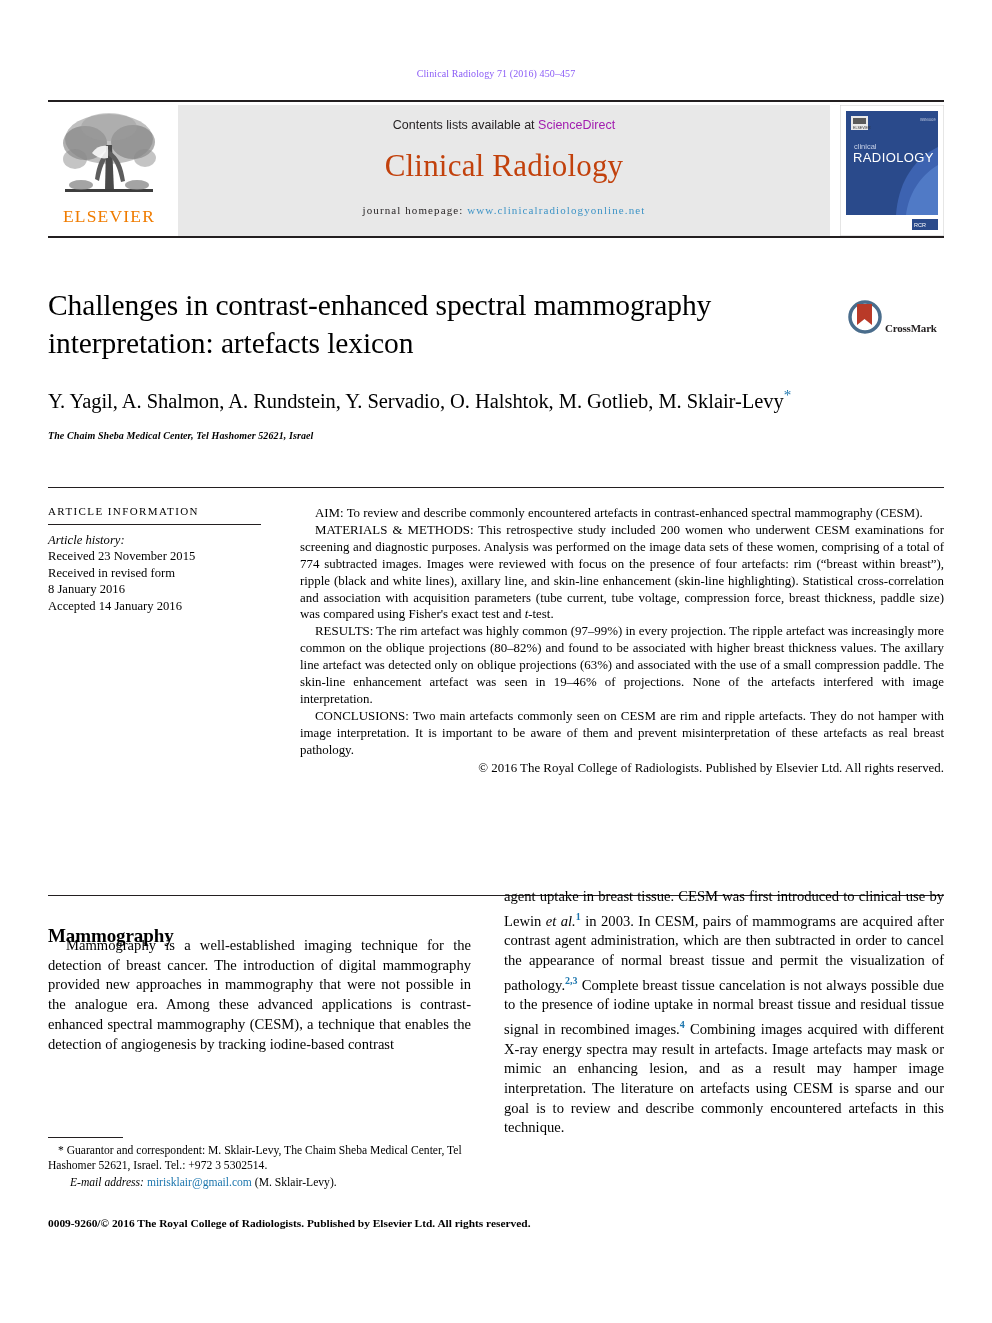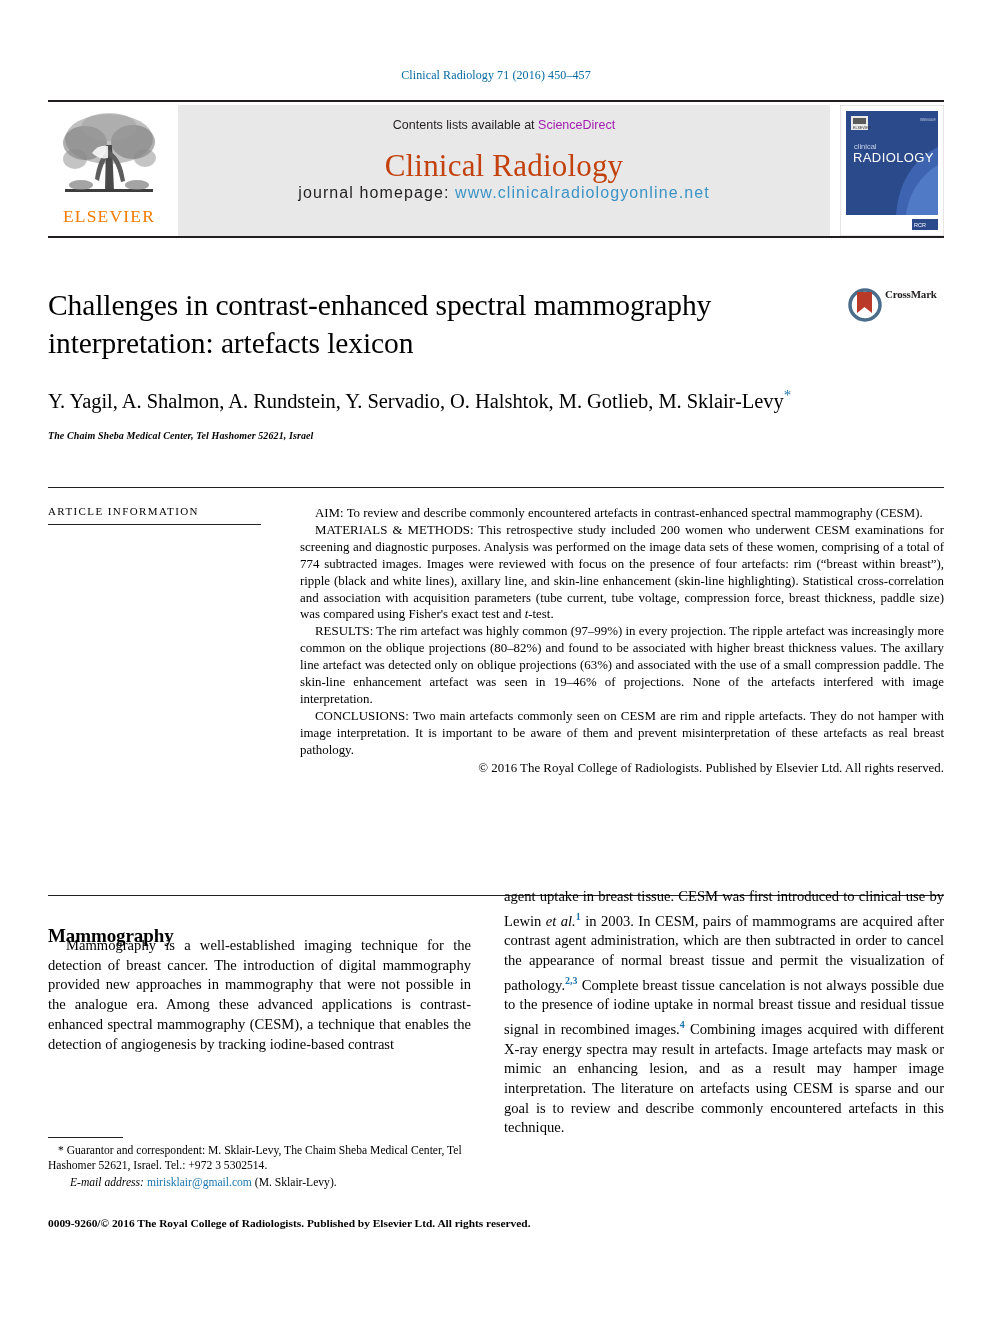--- a/index.html
+++ b/index.html
@@ -21,22 +21,22 @@
     width: 992px;
     height: 1323px;
   }
 
   
   .running-head {
     position: absolute;
     left: 0; top: 68px;
     width: 992px;
     text-align: center;
-    font-size: 12px;
-    color: #0369a1;
+    font-size: 10px;
+    color: #8b5cf6;
     letter-spacing: .1px;
   }
 
   
   .masthead {
     position: absolute;
     left: 48px; top: 100px;
     width: 896px;
     height: 138px;
     border-top: 2px solid #231f20;
@@ -86,23 +86,24 @@
   }
   .contents-line .sd-link { color: #a21caf; }
   .journal-title {
     font-family: "Liberation Serif", serif;
     font-size: 31px;
     color: #c2410c;
     margin-top: 16px;
     letter-spacing: .2px;
   }
   .homepage-line {
-    font-family: Liberation Sans, sans-serif;
-    font-size: 16px;
+    font-family: Liberation Serif, serif;
+    font-size: 11px;
     letter-spacing: 1.1px;
+    margin-top: 20px;
     color: #231f20;
   }
   .homepage-line .hp-link { color: #3c93c6; letter-spacing: 1.1px; }
   .cover-thumb {
     width: 104px;
     flex: 0 0 104px;
     position: relative;
   }
 
   
@@ -133,21 +134,21 @@
     letter-spacing: .1px;
   }
 
   
   .crossmark {
     position: absolute;
     left: 848px; top: 288px;
     width: 96px;
     height: 46px;
     display: flex;
-    align-items: flex-start;
+    align-items: flex-end;
   }
   .crossmark-text {
     font-family: "Liberation Serif", serif;
     font-size: 11px;
     font-weight: bold;
     color: #231f20;
     margin-left: 3px;
     letter-spacing: -0.2px;
   }
 
@@ -331,20 +332,27 @@
     </svg>
     <span class="crossmark-text">CrossMark</span>
   </div>
 
   <div class="rule-thin" style="top:487px;"></div>
   <div class="rule-thin" style="top:895px;"></div>
 
   <div class="info-col">
     <div class="info-head">ARTICLE INFORMATION</div>
     <div class="info-rule"></div>
+    <div class="info-body">
+      <div class="ital">Article history:</div>
+      <div>Received 23 November 2015</div>
+      <div>Received in revised form</div>
+      <div>8 January 2016</div>
+      <div>Accepted 14 January 2016</div>
+    </div>
   </div>
 
   <div class="abstract-col">
     <p><span class="abs-label">AIM:</span><span> To review and describe commonly encountered artefacts in contrast-enhanced spectral mammography (CESM).</span></p>
     <p><span class="abs-label">MATERIALS &amp; METHODS:</span><span> This retrospective study included 200 women who underwent CESM examinations for screening and diagnostic purposes. Analysis was performed on the image data sets of these women, comprising of a total of 774 subtracted images. Images were reviewed with focus on the presence of four artefacts: rim (“breast within breast”), ripple (black and white lines), axillary line, and skin-line enhancement (skin-line highlighting). Statistical cross-correlation and association with acquisition parameters (tube current, tube voltage, compression force, breast thickness, paddle size) was compared using Fisher's exact test and </span><span class="ital">t</span><span>-test.</span></p>
     <p><span class="abs-label">RESULTS:</span><span> The rim artefact was highly common (97–99%) in every projection. The ripple artefact was increasingly more common on the oblique projections (80–82%) and found to be associated with higher breast thickness values. The axillary line artefact was detected only on oblique projections (63%) and associated with the use of a small compression paddle. The skin-line enhancement artefact was seen in 19–46% of projections. None of the artefacts interfered with image interpretation.</span></p>
     <p><span class="abs-label">CONCLUSIONS:</span><span> Two main artefacts commonly seen on CESM are rim and ripple artefacts. They do not hamper with image interpretation. It is important to be aware of them and prevent misinterpretation of these artefacts as real breast pathology.</span></p>
     <p class="copyright">© 2016 The Royal College of Radiologists. Published by Elsevier Ltd. All rights reserved.</p>
   </div>
 

